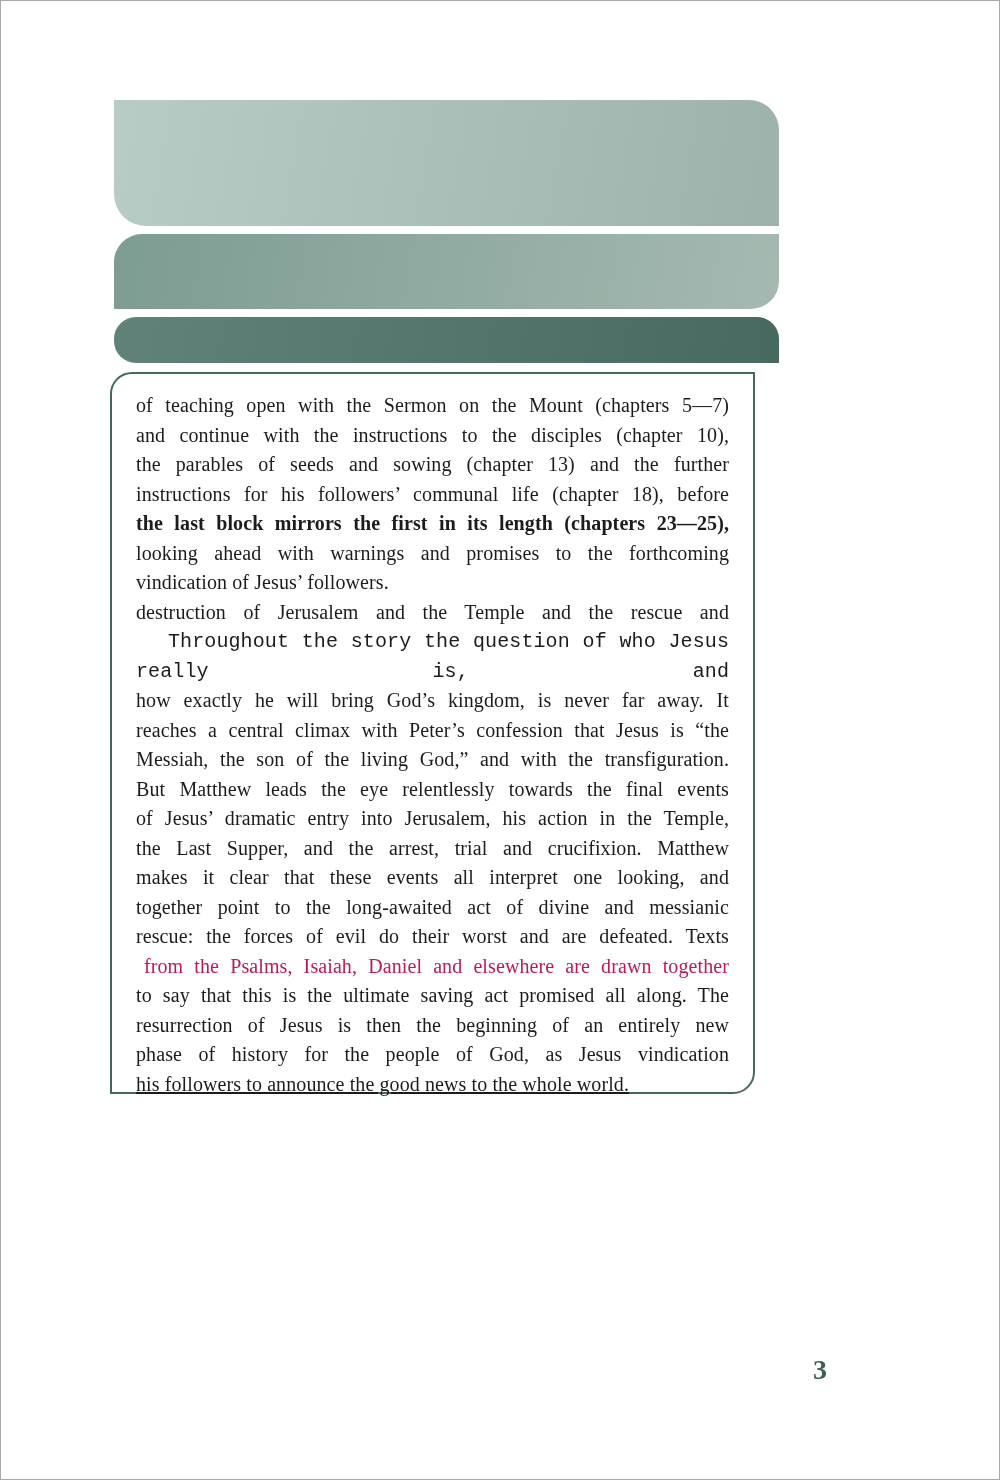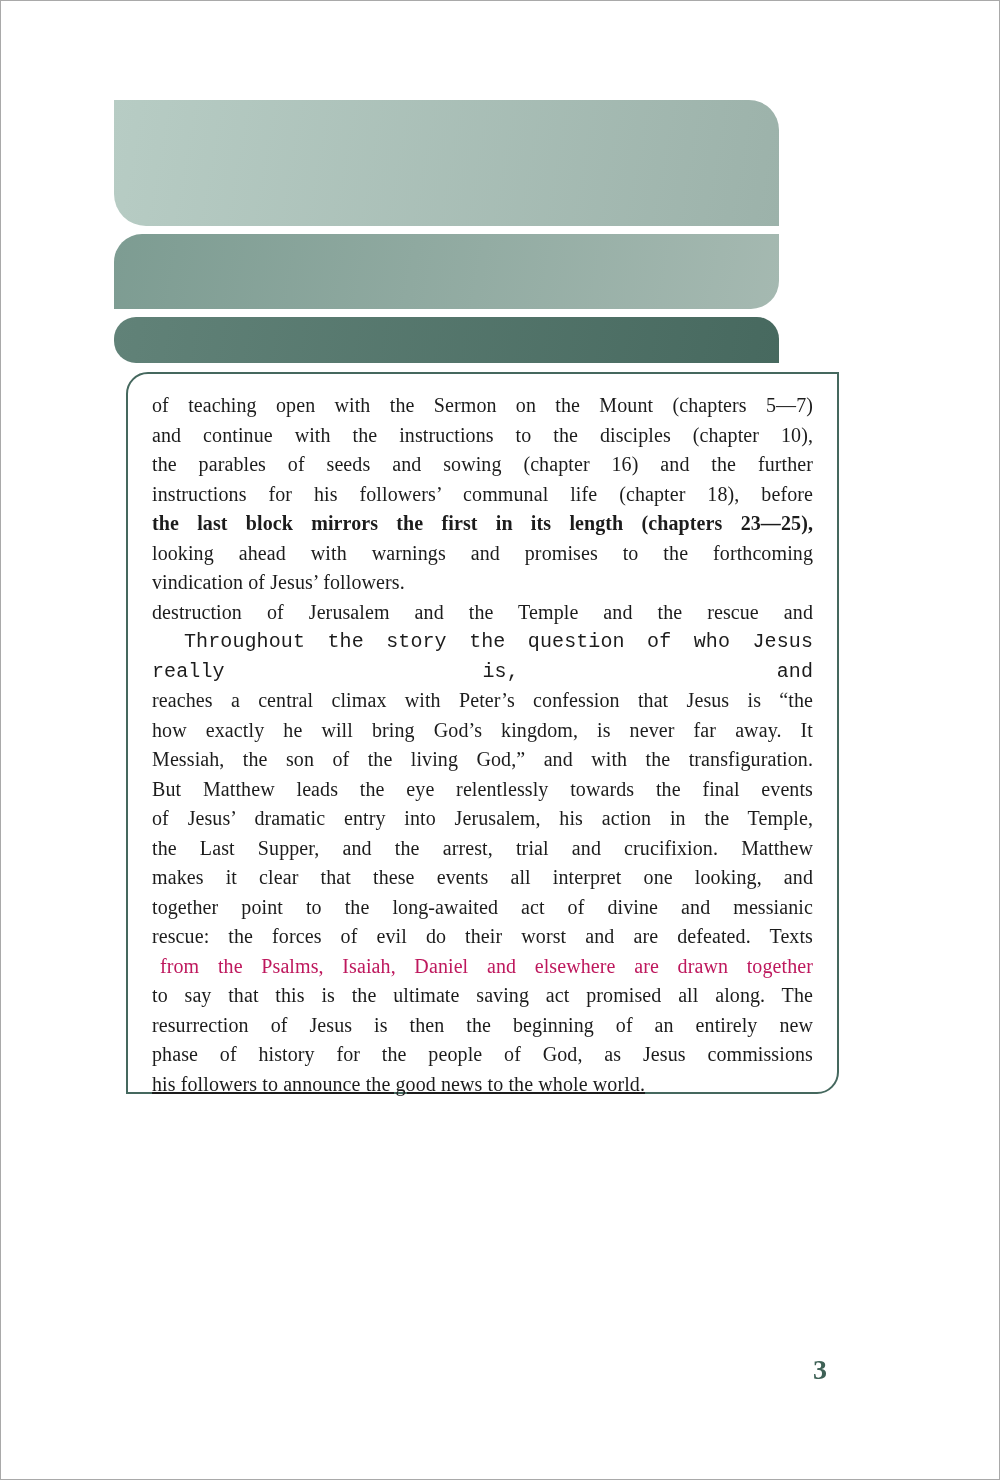--- a/index.html
+++ b/index.html
@@ -32,23 +32,23 @@
     height: 75px;
     border-radius: 28px 0 28px 0; 
   }
   .bar-3 {
     top: 316px;
     height: 46px;
     border-radius: 22px 22px 0 22px; 
   }
   .text-box {
     position: absolute;
-    left: 125px;
+    left: 109px;
     top: 371px;
-    width: 713px;
+    width: 645px;
     height: 722px;
     box-sizing: border-box;
     border: 2px solid #45685e;
     border-radius: 22px 0 22px 0; 
     padding: 17px 24px 0 24px;
     background: #ffffff;
   }
   .paragraph { margin: 0; }
   .tline {
     font-size: 20px;
@@ -85,41 +85,41 @@
 <div class="page">
 
   <div class="decor-bar bar-1" style="background: linear-gradient(100deg, rgb(183, 204, 196), rgb(156, 178, 170));"></div>
   <div class="decor-bar bar-2" style="background: linear-gradient(100deg, rgb(125, 156, 146), rgb(165, 185, 177));"></div>
   <div class="decor-bar bar-3" style="background: linear-gradient(100deg, rgb(97, 130, 120), rgb(71, 105, 95));"></div>
 
   <div class="text-box" style="border-color: rgb(69, 104, 94);">
     <div class="paragraph">
         <div class="tline" style="color: rgb(28, 28, 28);">of teaching open with the Sermon on the Mount (chapters 5—7)</div>
         <div class="tline" style="color: rgb(28, 28, 28);">and continue with the instructions to the disciples (chapter 10),</div>
-        <div class="tline" style="color: rgb(28, 28, 28);">the parables of seeds and sowing (chapter 16) and the further</div>
+        <div class="tline" style="color: rgb(28, 28, 28);">the parables of seeds and sowing (chapter 13) and the further</div>
         <div class="tline" style="color: rgb(28, 28, 28);">instructions for his followers’ communal life (chapter 18), before</div>
         <div class="tline" style="color: rgb(28, 28, 28); font-weight: bold;">the last block mirrors the first in its length (chapters 23—25),</div>
         <div class="tline" style="color: rgb(28, 28, 28);">looking ahead with warnings and promises to the forthcoming</div>
         <div class="tline tline-last" style="color: rgb(28, 28, 28);">vindication of Jesus’ followers.</div>
         <div class="tline" style="color: rgb(28, 28, 28);">destruction of Jerusalem and the Temple and the rescue and</div>
       </div>
     <div class="paragraph">
         <div class="tline tline-indent" style="color: rgb(28, 28, 28);">Throughout the story the question of who Jesus really is, and</div>
+        <div class="tline" style="color: rgb(28, 28, 28);">how exactly he will bring God’s kingdom, is never far away. It</div>
         <div class="tline" style="color: rgb(28, 28, 28);">reaches a central climax with Peter’s confession that Jesus is “the</div>
-        <div class="tline" style="color: rgb(28, 28, 28);">how exactly he will bring God’s kingdom, is never far away. It</div>
         <div class="tline" style="color: rgb(28, 28, 28);">Messiah, the son of the living God,” and with the transfiguration.</div>
         <div class="tline" style="color: rgb(28, 28, 28);">But Matthew leads the eye relentlessly towards the final events</div>
         <div class="tline" style="color: rgb(28, 28, 28);">of Jesus’ dramatic entry into Jerusalem, his action in the Temple,</div>
         <div class="tline" style="color: rgb(28, 28, 28);">the Last Supper, and the arrest, trial and crucifixion. Matthew</div>
         <div class="tline" style="color: rgb(28, 28, 28);">makes it clear that these events all interpret one looking, and</div>
         <div class="tline" style="color: rgb(28, 28, 28);">together point to the long-awaited act of divine and messianic</div>
         <div class="tline" style="color: rgb(28, 28, 28);">rescue: the forces of evil do their worst and are defeated. Texts</div>
         <div class="tline" style="color: #be185d; margin-left: 8px;">from the Psalms, Isaiah, Daniel and elsewhere are drawn together</div>
         <div class="tline" style="color: rgb(28, 28, 28);">to say that this is the ultimate saving act promised all along. The</div>
         <div class="tline" style="color: rgb(28, 28, 28);">resurrection of Jesus is then the beginning of an entirely new</div>
-        <div class="tline" style="color: rgb(28, 28, 28);">phase of history for the people of God, as Jesus commissions</div>
+        <div class="tline" style="color: rgb(28, 28, 28);">phase of history for the people of God, as Jesus vindication</div>
         <div class="tline tline-last" style="color: rgb(28, 28, 28); text-decoration: underline;">his followers to announce the good news to the whole world.</div>
       </div>
   </div>
 
   <div class="page-number" style="color: rgb(62, 97, 86);">3</div>
 
 </div>
 
 </body></html>

